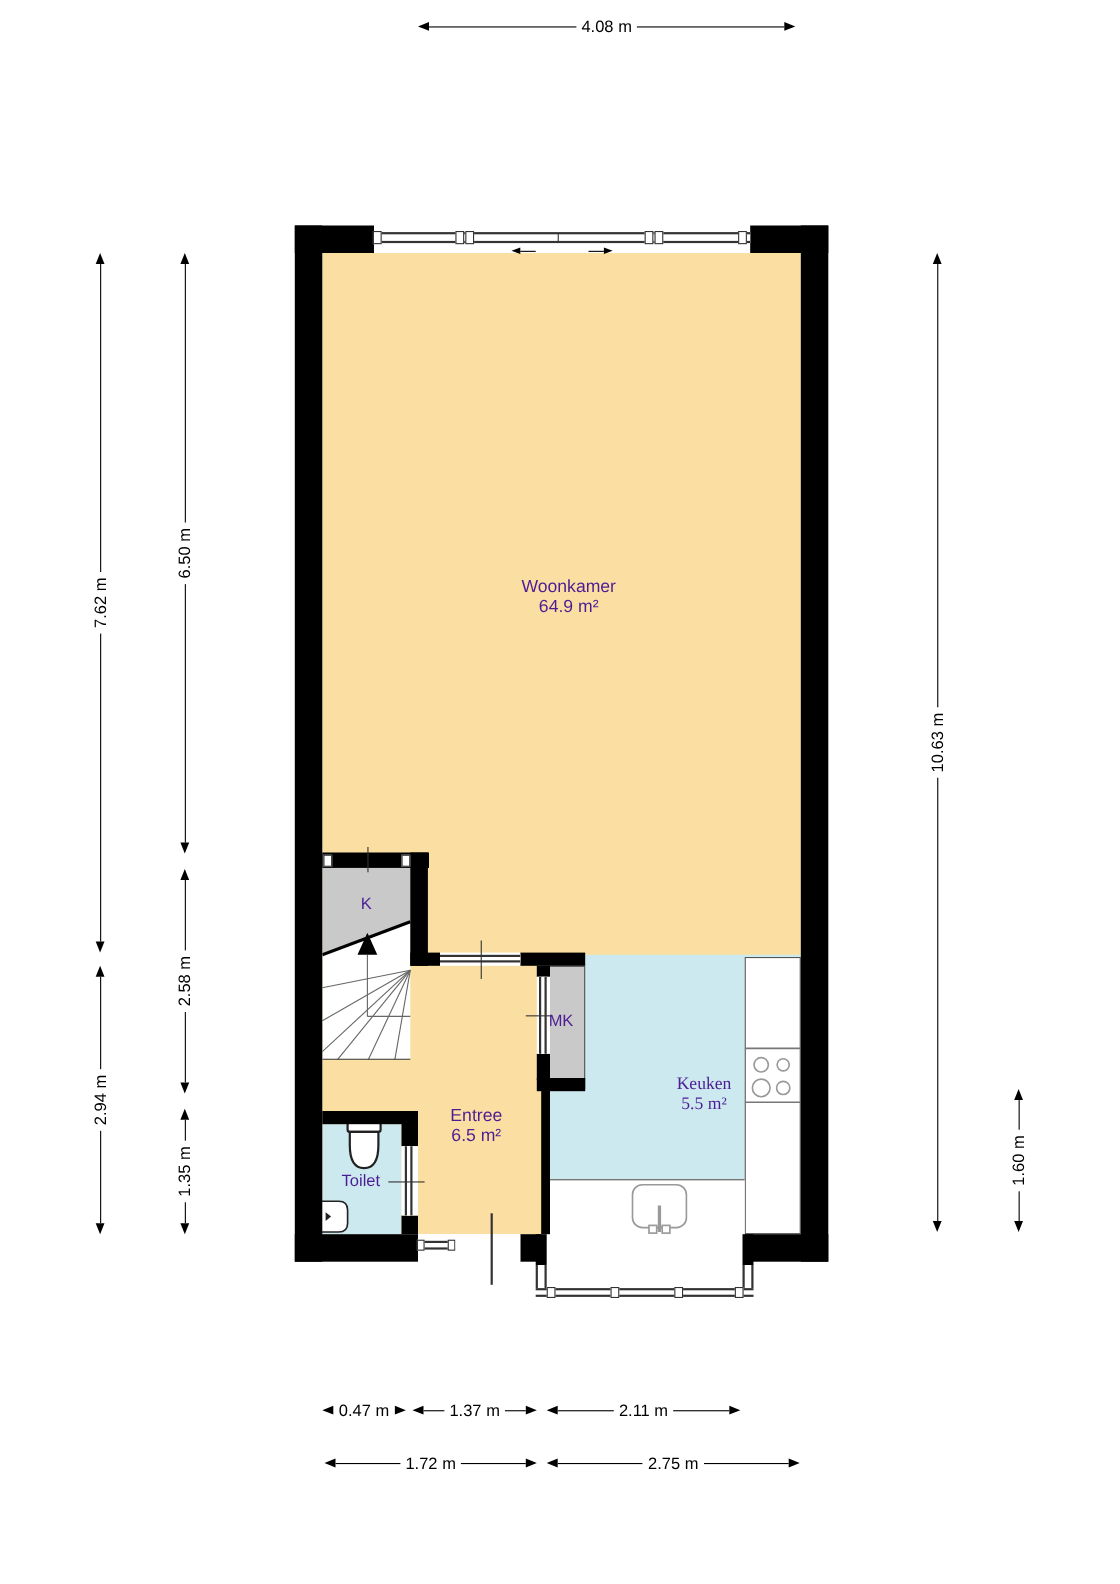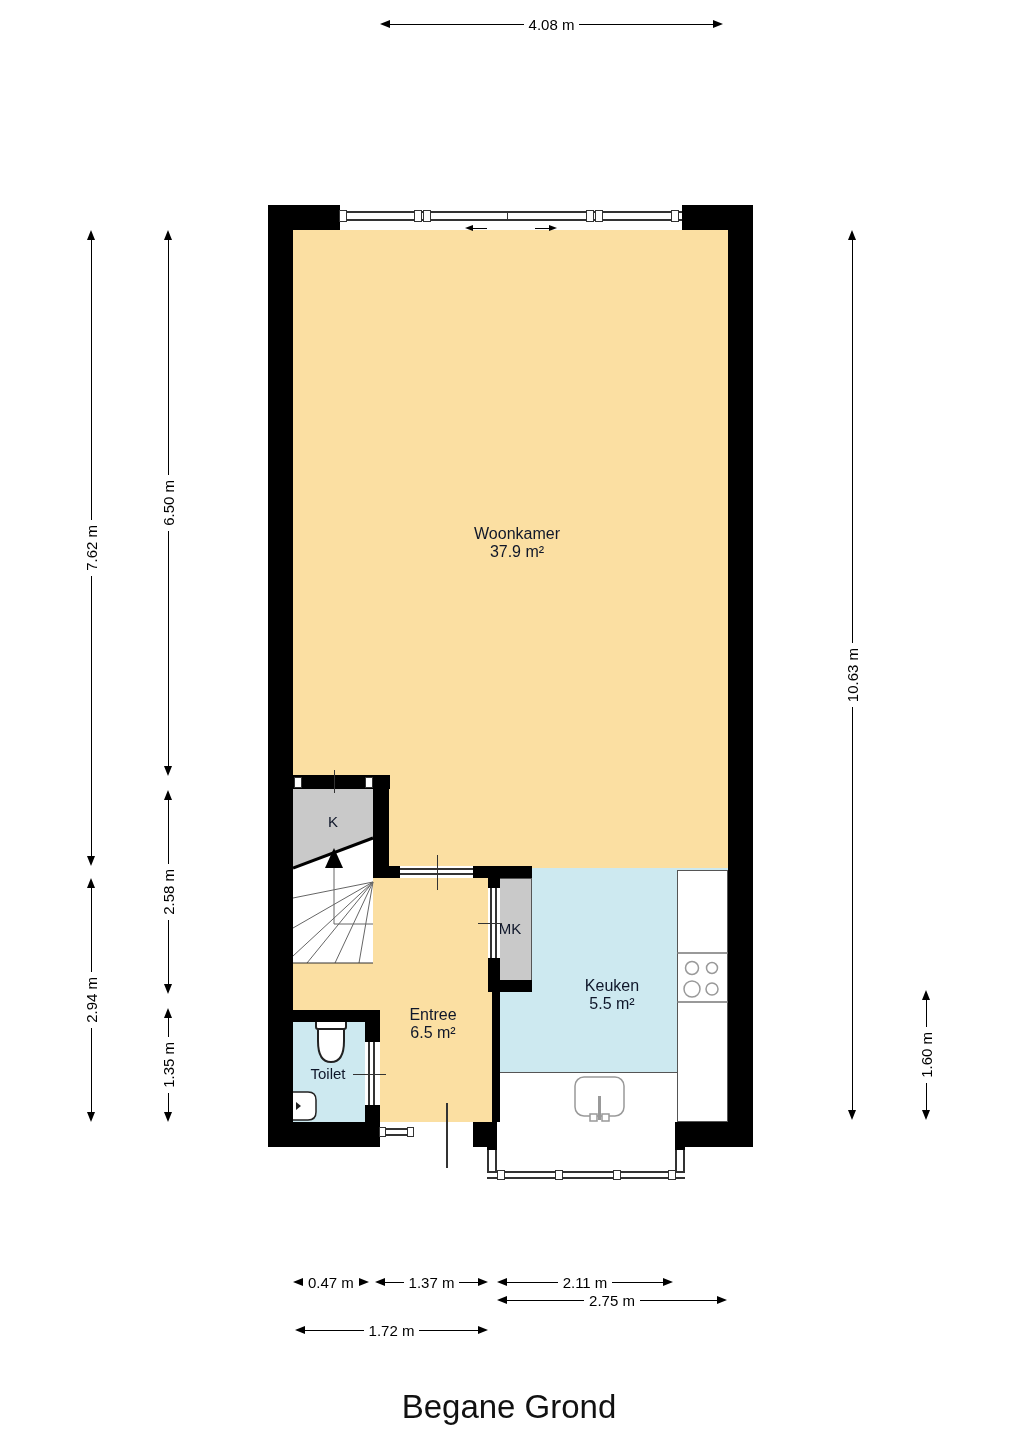--- a/index.html
+++ b/index.html
@@ -22,21 +22,21 @@
   .win-h{position:absolute;background:#fff;border-top:2px solid var(--line);border-bottom:2px solid var(--line);box-sizing:border-box;}
   .win-v{position:absolute;background:#fff;border-left:2px solid var(--line);border-right:2px solid var(--line);box-sizing:border-box;}
   .mull{position:absolute;background:#fff;border:1px solid var(--line);box-sizing:border-box;}
   .tick-v{position:absolute;width:1px;background:var(--line);}
   .tick-h{position:absolute;height:1px;background:var(--line);}
   .counter{position:absolute;background:#fff;border:1px solid #555;box-sizing:border-box;}
   .counter-b{position:absolute;background:#fff;border-top:1px solid #555;box-sizing:border-box;}
 
   .room-label{
     position:absolute;transform:translate(-50%,-50%);
-    font-size:16px;line-height:18px;text-align:center;color:#0f172a;white-space:nowrap;
+    font-size:16px;line-height:18px;text-align:center;color:#4c1d95;white-space:nowrap;
   }
   .small-label{font-size:15px;}
 
   
   .dim{position:absolute;display:flex;align-items:center;}
   .dim-h{flex-direction:row;height:16px;}
   .dim-v{flex-direction:column;width:16px;align-items:center;}
   .dim .line{background:#000;flex:1 1 auto;}
   .dim-h .line{height:1px;}
   .dim-v .line{width:1px;}
@@ -184,23 +184,23 @@
   <div class="win-v" style="left:487px;top:1150px;width:10px;height:21px;"></div>
   <div class="win-v" style="left:675px;top:1150px;width:10px;height:21px;"></div>
   <div class="win-h" style="left:487px;top:1171px;width:198px;height:8px;"></div>
   <div class="mull" style="left:497px;top:1170px;width:8px;height:10px;"></div>
   <div class="mull" style="left:555px;top:1170px;width:8px;height:10px;"></div>
   <div class="mull" style="left:613px;top:1170px;width:8px;height:10px;"></div>
   <div class="mull" style="left:668px;top:1170px;width:8px;height:10px;"></div>
 
   <div class="room-label" style="left:517px;top:543px;">
     <div>Woonkamer</div>
-    <div>37.9 m²</div>
-  </div>
-  <div class="room-label" style="left:612px;top:995px;">
+    <div>64.9 m²</div>
+  </div>
+  <div class="room-label" style="left:640px;top:995px;font-family:Liberation Serif, serif;">
     <div>Keuken</div>
     <div>5.5 m²</div>
   </div>
   <div class="room-label" style="left:433px;top:1024px;">
     <div>Entree</div>
     <div>6.5 m²</div>
   </div>
   <div class="room-label small-label" style="left:328px;top:1074px;">
     <div>Toilet</div>
   </div>
@@ -293,23 +293,22 @@
       <span class="ah ah-r"></span>
   </div>
 
   <div class="dim dim-h" style="left:295px;top:1322px;width:193px;">
     <span class="ah ah-l"></span>
       <span class="line"></span>
     <span class="lbl">1.72 m</span>
     <span class="line"></span>
       <span class="ah ah-r"></span>
   </div>
-  <div class="dim dim-h" style="left:497px;top:1292px;width:230px;">
+  <div class="dim dim-h" style="left:497px;top:1322px;width:230px;">
     <span class="ah ah-l"></span>
       <span class="line"></span>
     <span class="lbl">2.75 m</span>
     <span class="line"></span>
       <span class="ah ah-r"></span>
   </div>
 
-  <div class="plan-title" style="left:509px;top:1388px;">Begane Grond</div>
 
 </div>
 
 </body></html>

